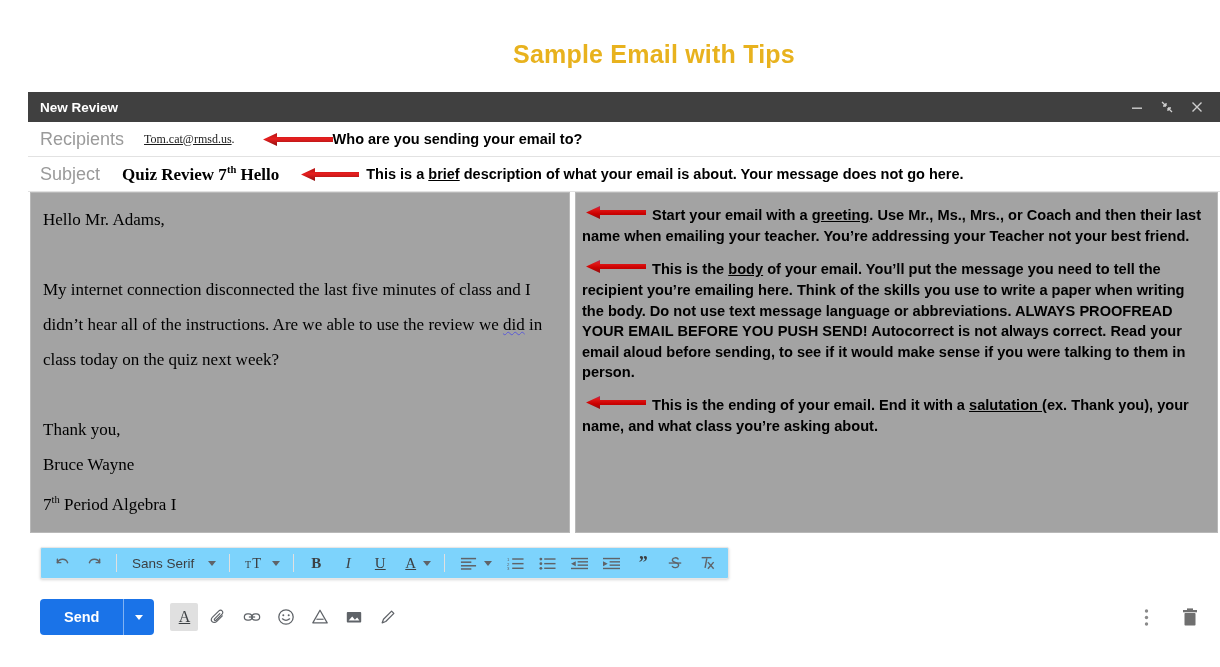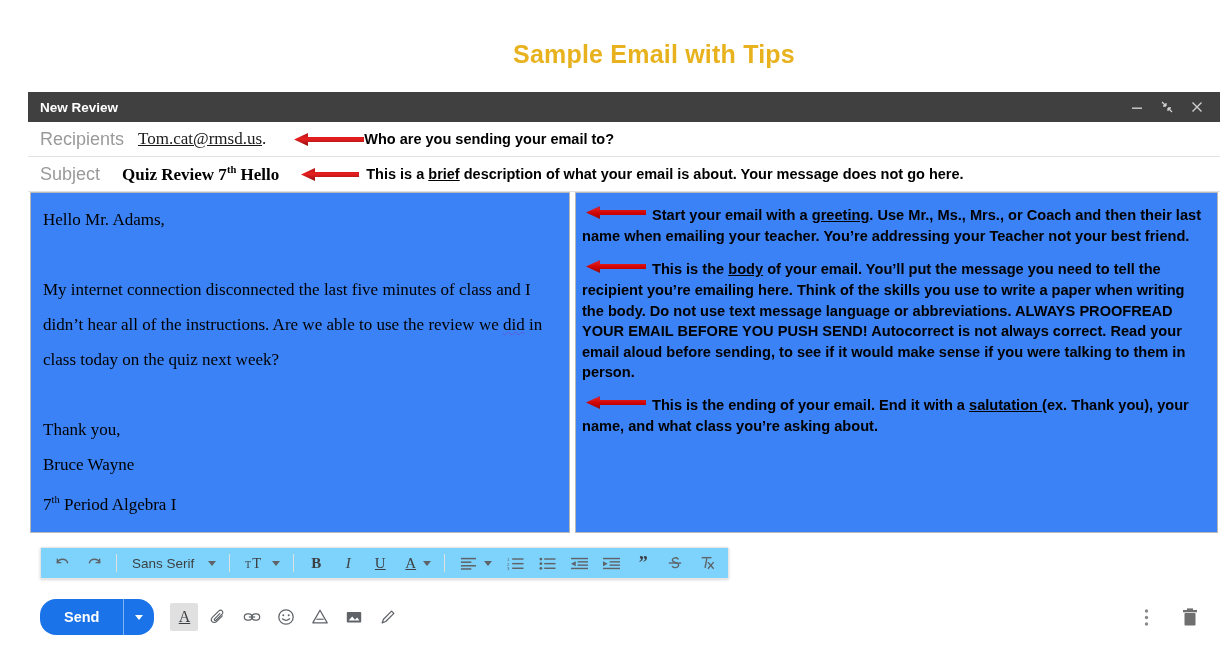--- a/index.html
+++ b/index.html
@@ -76,23 +76,23 @@
     padding-left: 12px;
     box-sizing: border-box;
   }
   .field-label {
     color: #9a9a9a;
     font-size: 18px;
     font-family: "Liberation Sans", sans-serif;
   }
   .field-value-serif {
     font-family: "Liberation Serif", serif;
-    font-size: 17px;
+    font-size: 12px;
     color: #111;
-    margin-left: 14px;
+    margin-left: 20px;
   }
   .field-value-serif a.email-link {
     color: #1a1a1a;
     text-decoration: underline;
   }
   .subject-value {
     font-family: "Liberation Serif", serif;
     font-size: 17px;
     font-weight: bold;
     color: #000;
@@ -128,21 +128,21 @@
   
   .body-area {
     display: flex;
     padding: 0;
     height: 341px;
     box-sizing: border-box;
   }
   .pane {
     border: 1px solid #b8b8b8;
     box-sizing: border-box;
-    background: #3b82f6;
+    background: #a3a3a3;
     overflow: hidden;
   }
   .pane-left {
     width: 540px;
     margin-left: 2px;
     padding: 9px 12px 0 12px;
   }
   .pane-right {
     flex: 1;
     margin-left: 5px;
@@ -250,21 +250,21 @@
     top: 598px;
     width: 1172px;
     height: 38px;
     display: flex;
     align-items: center;
   }
   .send-group {
     display: flex;
     align-items: stretch;
     background: #1a73e8;
-    border-radius: 16px;
+    border-radius: 4px;
     overflow: hidden;
     height: 36px;
     cursor: pointer;
   }
   .send-main {
     display: flex;
     align-items: center;
     justify-content: center;
     padding: 0 24px;
     color: #fff;

